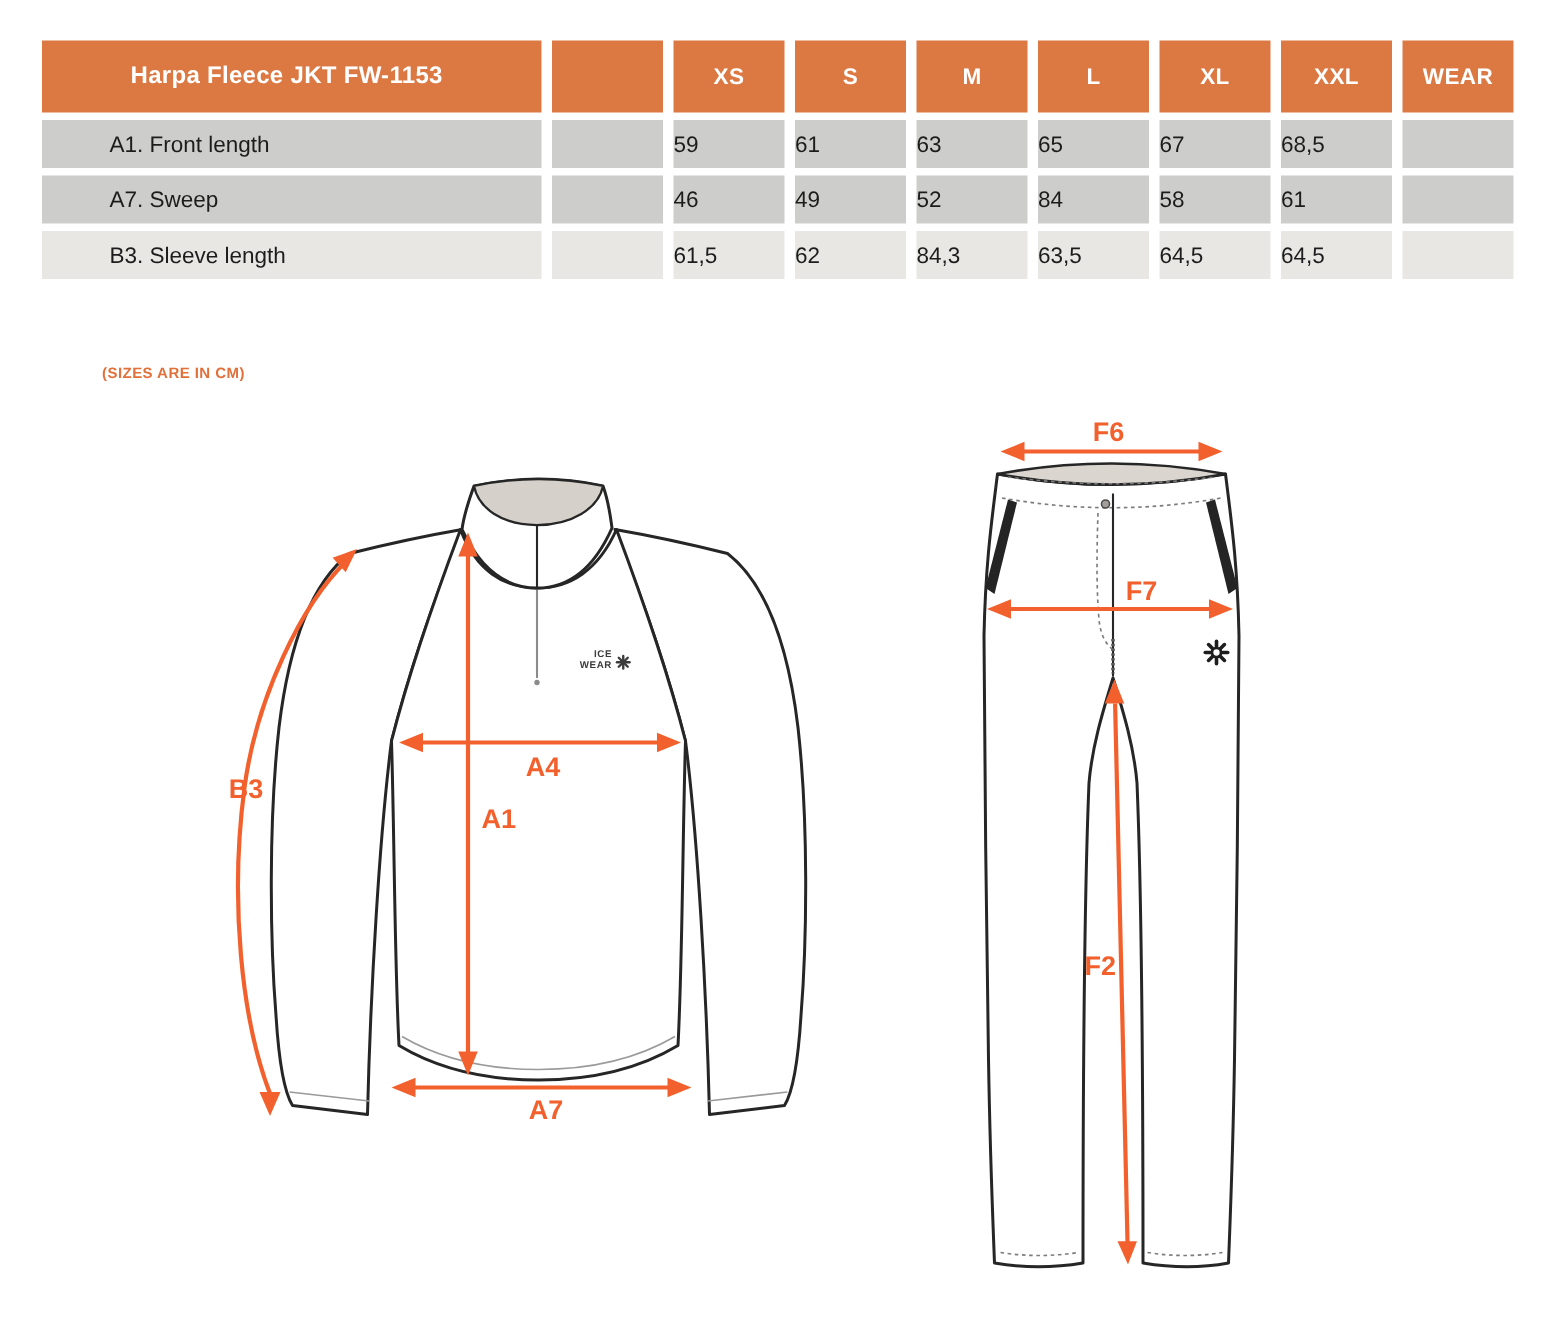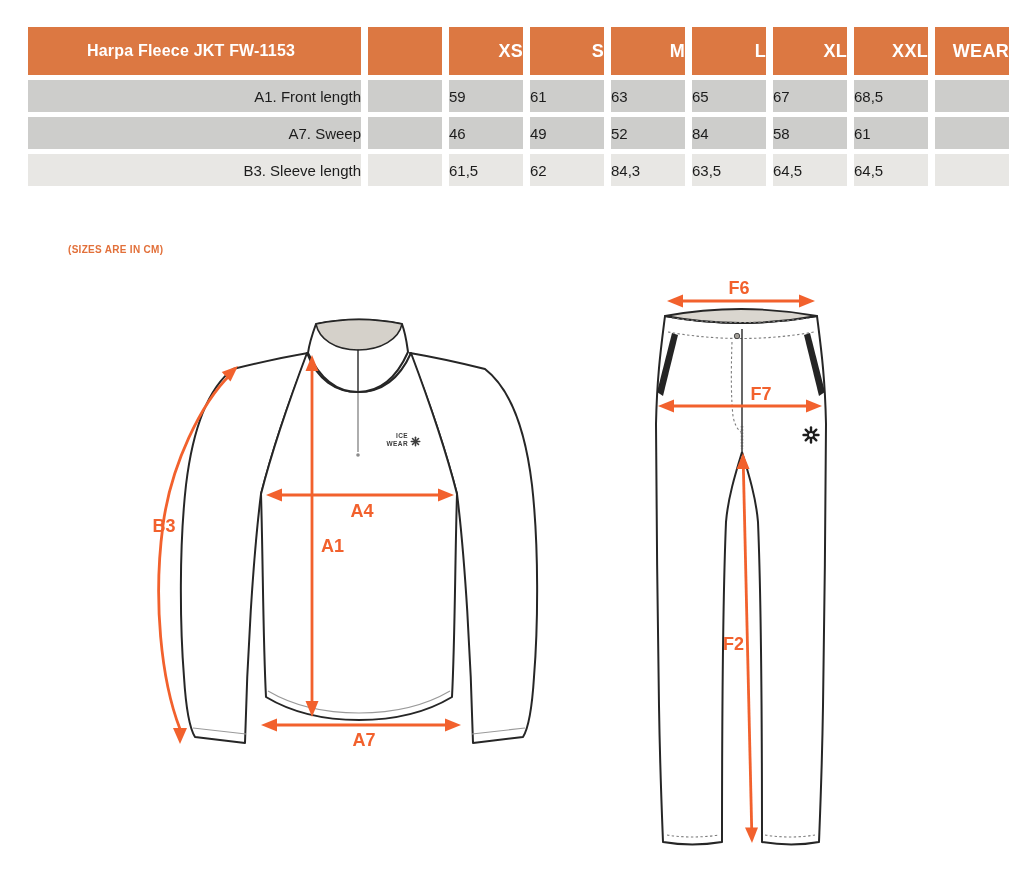--- a/index.html
+++ b/index.html
@@ -17,27 +17,27 @@
     position:relative;width:1031px;height:886px;background:#ffffff;
     font-family:"Liberation Sans",sans-serif;overflow:hidden;
   }
   table.size-table{
     position:absolute;left:21px;top:22px;
     border-collapse:separate;border-spacing:7px 5px;table-layout:fixed;
   }
   .size-table th,.size-table td{padding:0;vertical-align:middle;}
   .size-table th{
     background:var(--header-orange);color:#fff;height:48px;
-    font-size:18px;font-weight:bold;text-align:right;letter-spacing:.3px;
+    font-size:15px;font-weight:bold;text-align:center;letter-spacing:.3px;
   }
   .size-table th.label-col{width:333px;text-align:left;padding-left:59px;font-size:16px;letter-spacing:.2px;}
   .size-table th.spacer-col{width:74px;}
   .size-table th.size-col{width:74px;}
   .size-table td{height:32px;font-size:15px;color:var(--cell-text);text-align:left;}
-  .size-table td.label{text-align:right;padding-left:45px;font-size:15px;}
+  .size-table td.label{text-align:left;padding-left:45px;font-size:15px;}
   tr.dark td{background:var(--row-dark);}
   tr.light td{background:var(--row-light);}
   .note{
     position:absolute;left:68px;top:244px;color:var(--note-orange);
     font-size:10px;font-weight:bold;letter-spacing:.3px;
   }
   svg{position:absolute;overflow:visible;}
   #jacket-svg{left:135px;top:295px;width:420px;height:500px;}
   #pants-svg{left:642px;top:276px;width:200px;height:580px;}
   .garment{fill:#fff;stroke:var(--outline);stroke-width:2;stroke-linejoin:round;stroke-linecap:round;}

